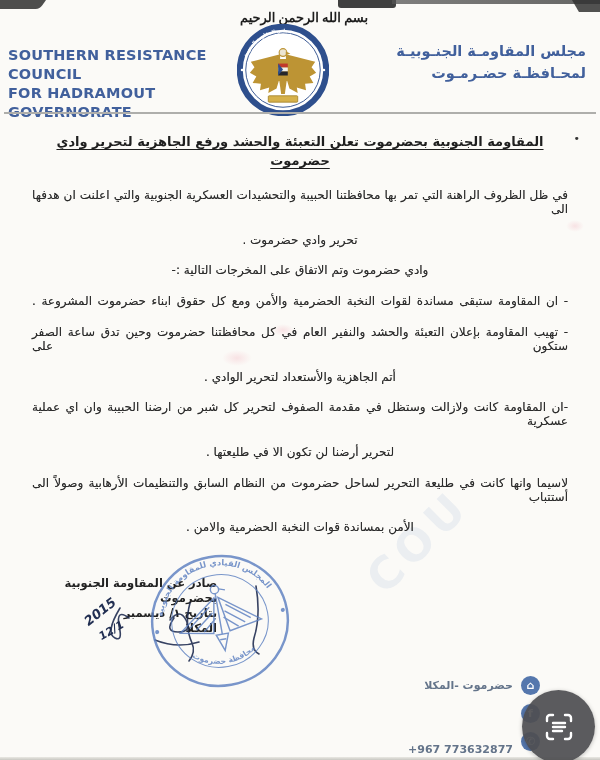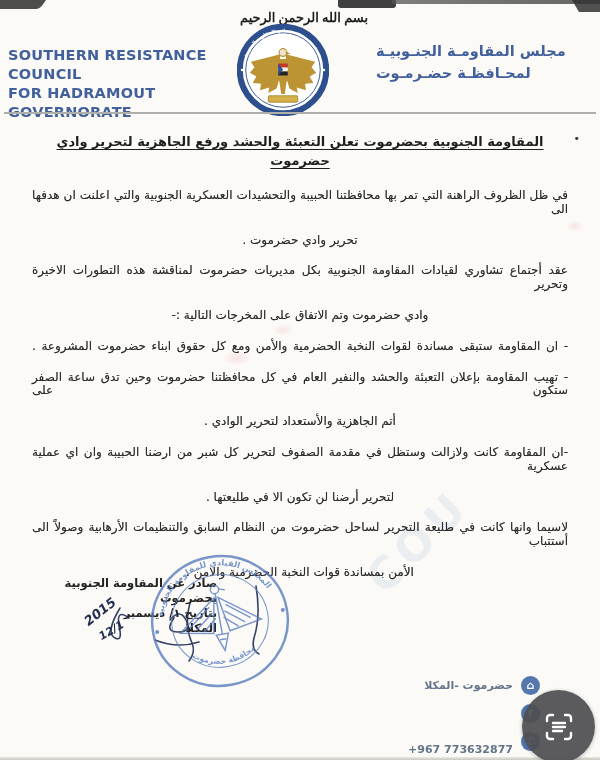--- a/index.html
+++ b/index.html
@@ -22,21 +22,21 @@
   .smudge2{left:272px;top:324px;width:22px;height:12px;}
   .smudge3{left:566px;top:220px;width:18px;height:12px;}
   .watermark{position:absolute;left:356px;top:516px;font-size:44px;font-weight:bold;
            color:rgba(100,140,200,.10);transform:rotate(-45deg);letter-spacing:6px;}
   
   .bismillah{position:absolute;top:10px;left:4px;width:100%;text-align:center;
            font-size:13px;font-weight:bold;color:#1e1e1e;direction:rtl;font-family:Liberation Serif, serif;}
   .org-en{position:absolute;left:8px;top:46px;width:236px;color:#41609c;font-weight:bold;
            font-size:14.5px;line-height:19px;letter-spacing:.2px;}
   .org-ar{position:absolute;right:14px;top:40px;width:210px;color:#41609c;font-weight:bold;
-           font-size:14.5px;line-height:22px;text-align:left;direction:rtl;}
+           font-size:14.5px;line-height:22px;text-align:right;direction:rtl;}
   .emblem{position:absolute;left:237px;top:24px;width:92px;height:92px;}
   .header-rule{position:absolute;top:112px;left:4px;right:4px;height:2px;background:#aeaeab;}
   
   .doc-body{position:absolute;top:131px;left:32px;right:32px;direction:rtl;color:#2b2b2b;}
   .title-row{position:relative;text-align:center;margin-bottom:20px;}
   .doc-title{font-size:13px;font-weight:bold;text-decoration:underline;
            text-underline-offset:3px;color:#1f1f1f;}
   .title-bullet{position:absolute;right:-12px;top:1px;font-size:11px;color:#333;}
   .line{font-size:12px;font-weight:normal;line-height:1.15;margin-bottom:17px;
         text-shadow:0 0 .4px rgba(40,40,40,.5);}
@@ -121,21 +121,20 @@
 
   <div class="header-rule"></div>
 
   <div class="doc-body">
     <div class="title-row">
       <span class="title-bullet">•</span>
       <span class="doc-title">المقاومة الجنوبية بحضرموت تعلن التعبئة والحشد ورفع الجاهزية لتحرير وادي حضرموت</span>
     </div>
     <div class="line stretch">في ظل الظروف الراهنة التي تمر بها محافظتنا الحبيبة والتحشيدات العسكرية الجنوبية والتي اعلنت ان هدفها الى</div>
     <div class="line start">تحرير وادي حضرموت .</div>
-    <div class="line stretch">عقد أجتماع تشاوري لقيادات المقاومة الجنوبية بكل مديريات حضرموت لمناقشة هذه التطورات الاخيرة وتحرير</div>
     <div class="line center">وادي حضرموت وتم الاتفاق على المخرجات التالية :-</div>
     <div class="line stretch">- ان المقاومة ستبقى مساندة لقوات النخبة الحضرمية والأمن ومع كل حقوق ابناء حضرموت المشروعة .</div>
     <div class="line stretch">- تهيب المقاومة بإعلان التعبئة والحشد والنفير العام في كل محافظتنا حضرموت وحين تدق ساعة الصفر ستكون على</div>
     <div class="line center">أتم الجاهزية والأستعداد لتحرير الوادي .</div>
     <div class="line stretch">-ان المقاومة كانت ولازالت وستظل في مقدمة الصفوف لتحرير كل شبر من ارضنا الحبيبة وان اي عملية عسكرية</div>
     <div class="line center">لتحرير أرضنا لن تكون الا في طليعتها .</div>
     <div class="line stretch">لاسيما وانها كانت في طليعة التحرير لساحل حضرموت من النظام السابق والتنظيمات الأرهابية وصولاً الى أستتباب</div>
     <div class="line center">الأمن بمساندة قوات النخبة الحضرمية والامن .</div>
   </div>
 

